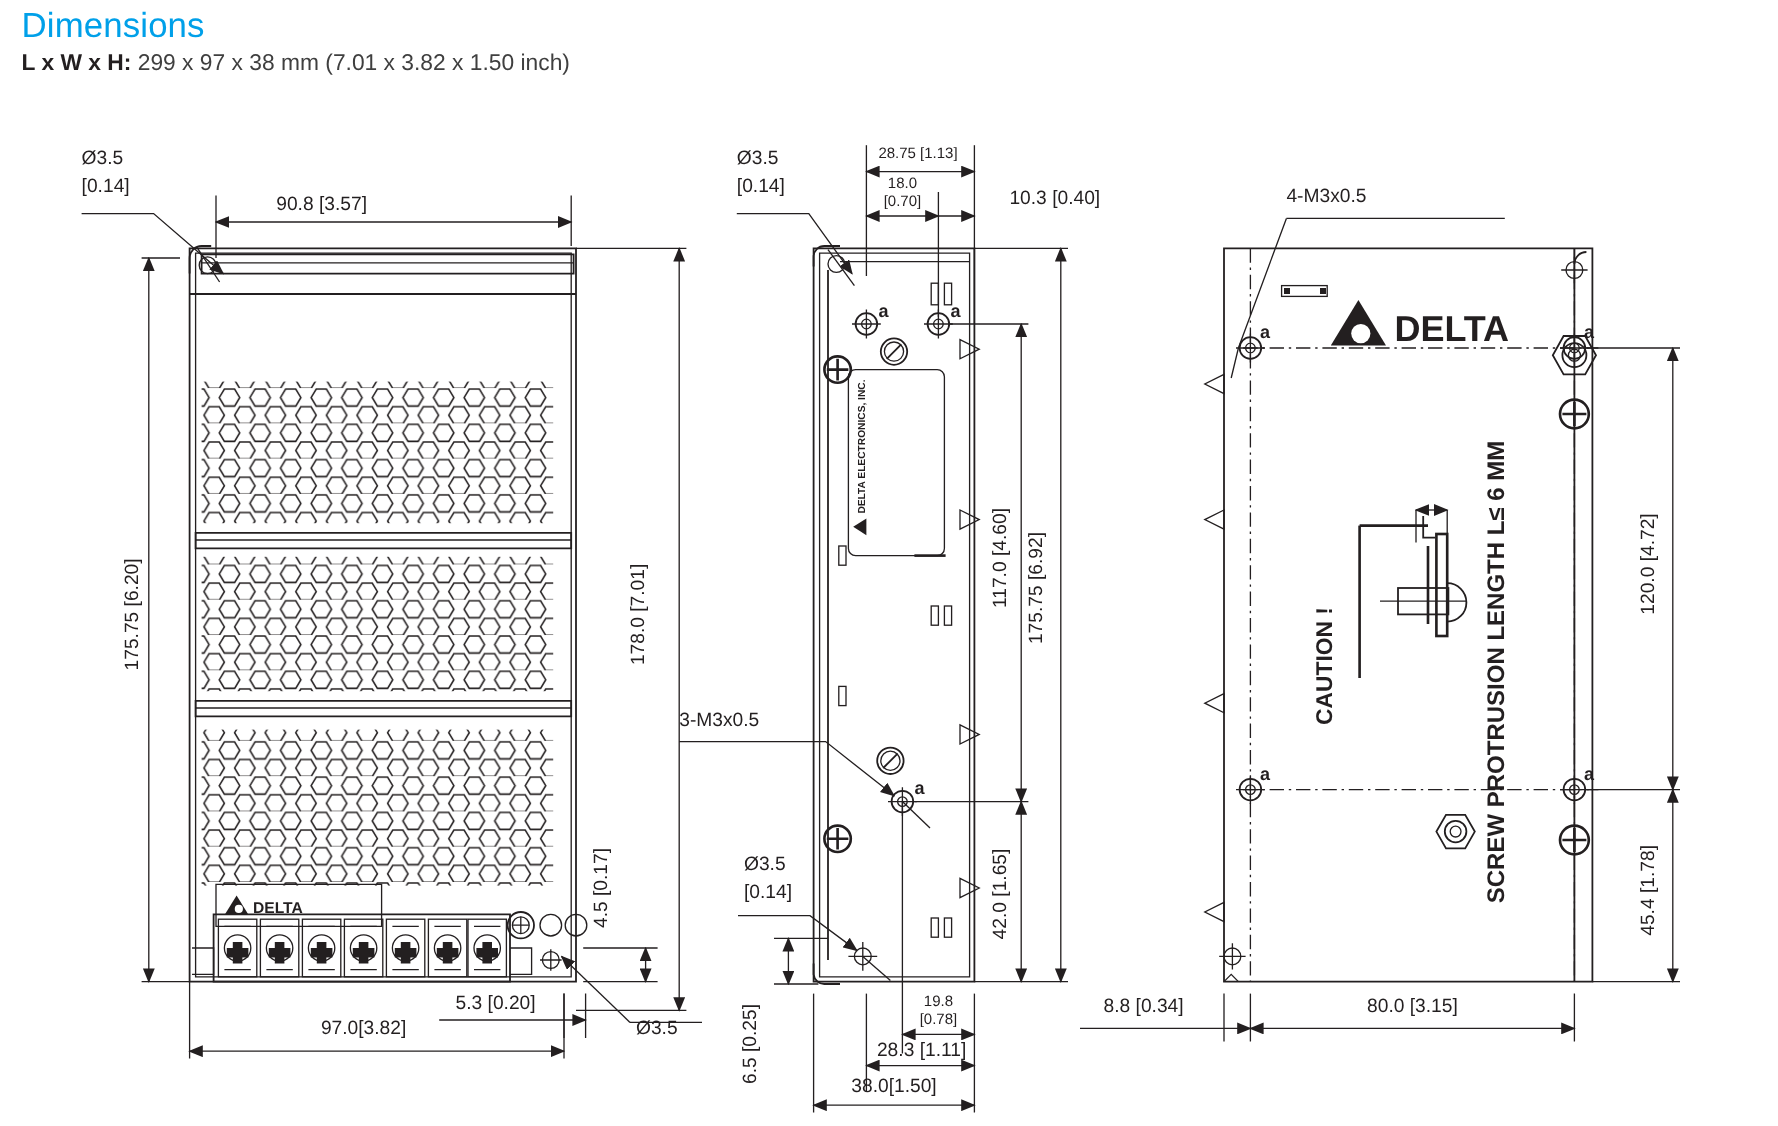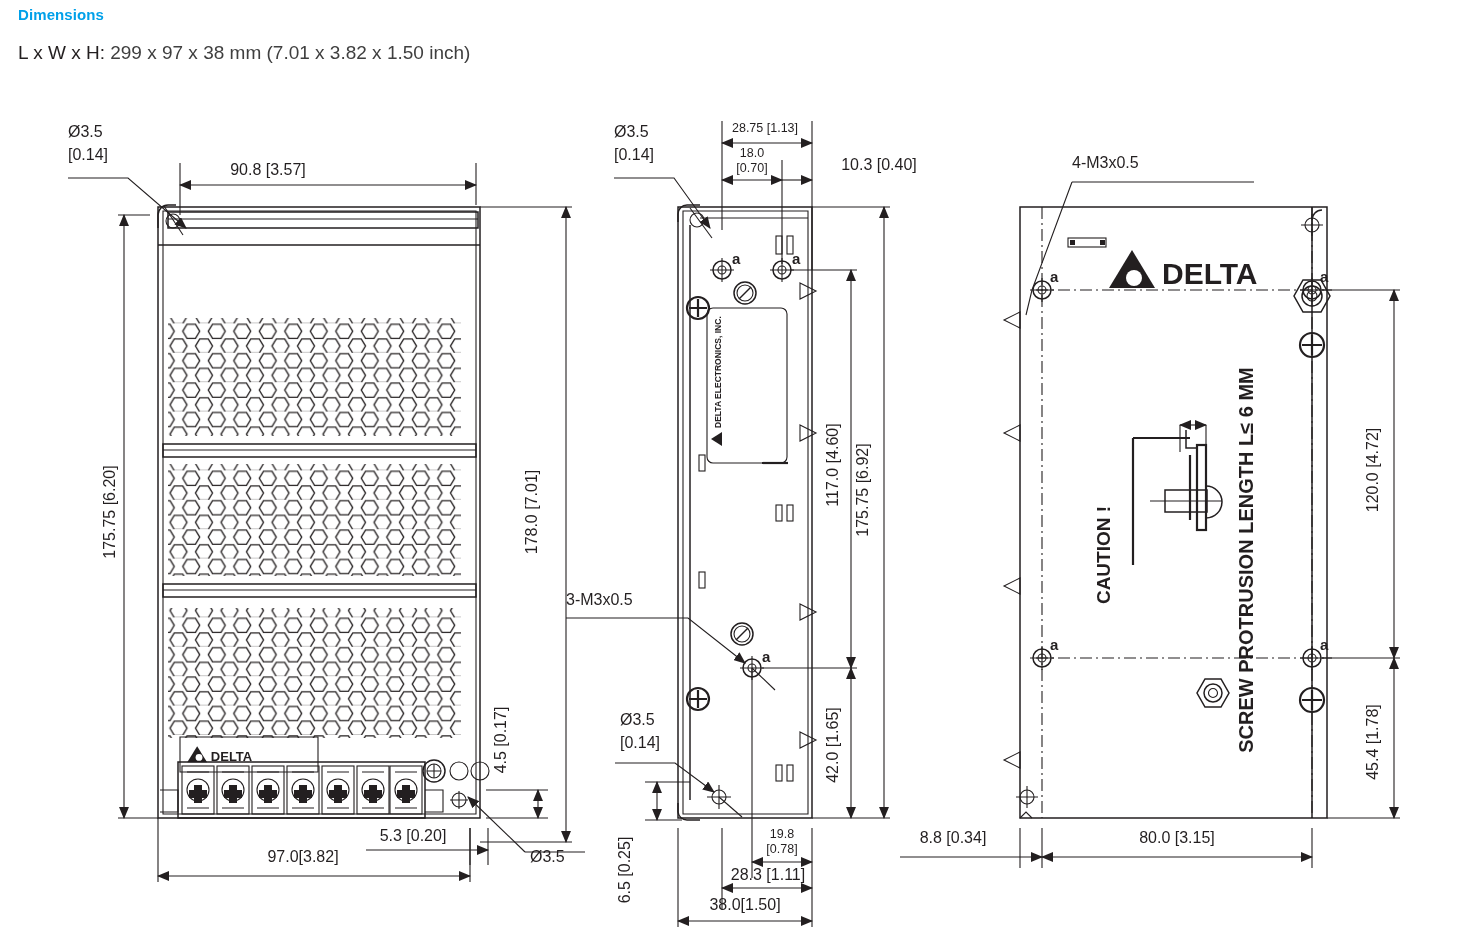--- a/index.html
+++ b/index.html
@@ -4,27 +4,27 @@
 <style>
   html,body{margin:0;padding:0;background:#ffffff;}
   body{
     width:1482px;height:938px;overflow:hidden;
     font-family:"Liberation Sans", sans-serif;
     color:#231f20;
     position:relative;
   }
   #heading{
     position:absolute;left:18px;top:6px;
-    font-size:15px;font-weight:bold;color:#00a0e9;letter-spacing:0.1px;
+    font-size:29px;font-weight:normal;color:#00a0e9;letter-spacing:0.1px;
   }
   #subline{
     position:absolute;left:18px;top:42px;
     font-size:19px;color:#3f3f3f;white-space:nowrap;
   }
-  #subline .lbl{font-weight:normal;color:#231f20;}
+  #subline .lbl{font-weight:bold;color:#231f20;}
   #canvas{position:absolute;left:0;top:0;width:1482px;height:938px;}
   svg{display:block;}
   text{font-family:"Liberation Sans", sans-serif;fill:#231f20;}
   .dim{font-size:16px;}
   .dimsm{font-size:12.5px;}
   .tiny{font-size:10px;}
   .lead{font-size:16px;}
   .aa{font-size:15px;font-weight:bold;}
   .bold{font-weight:bold;}
   .ln{stroke:#231f20;fill:none;}

